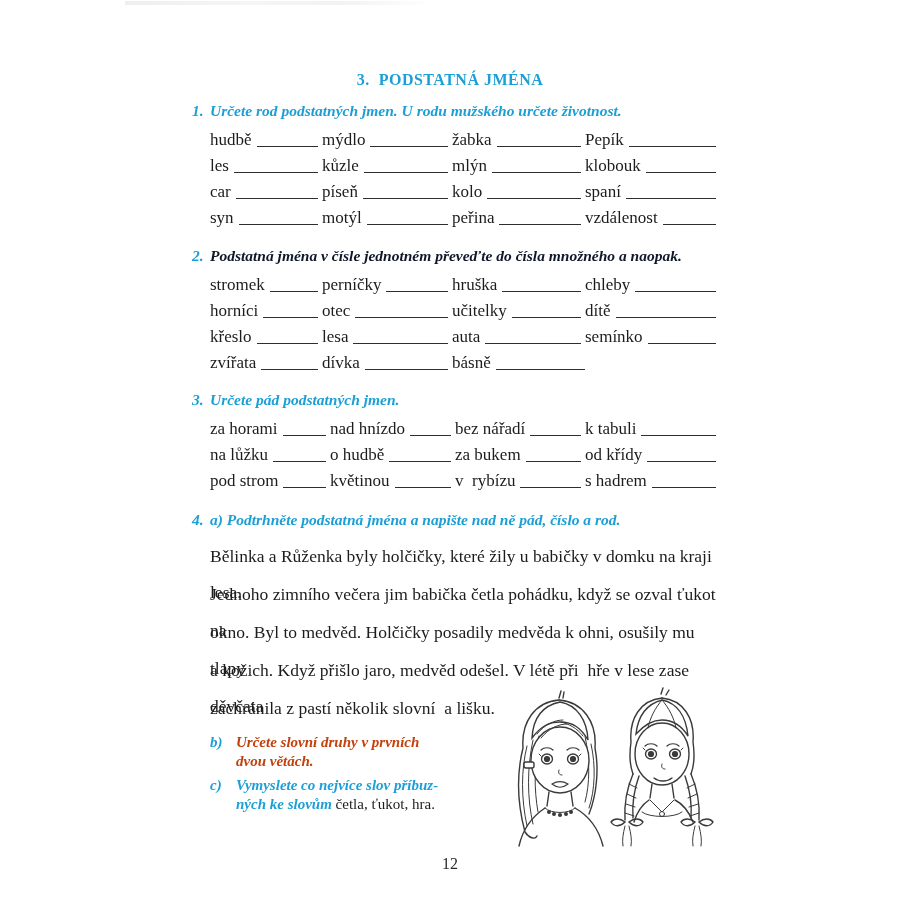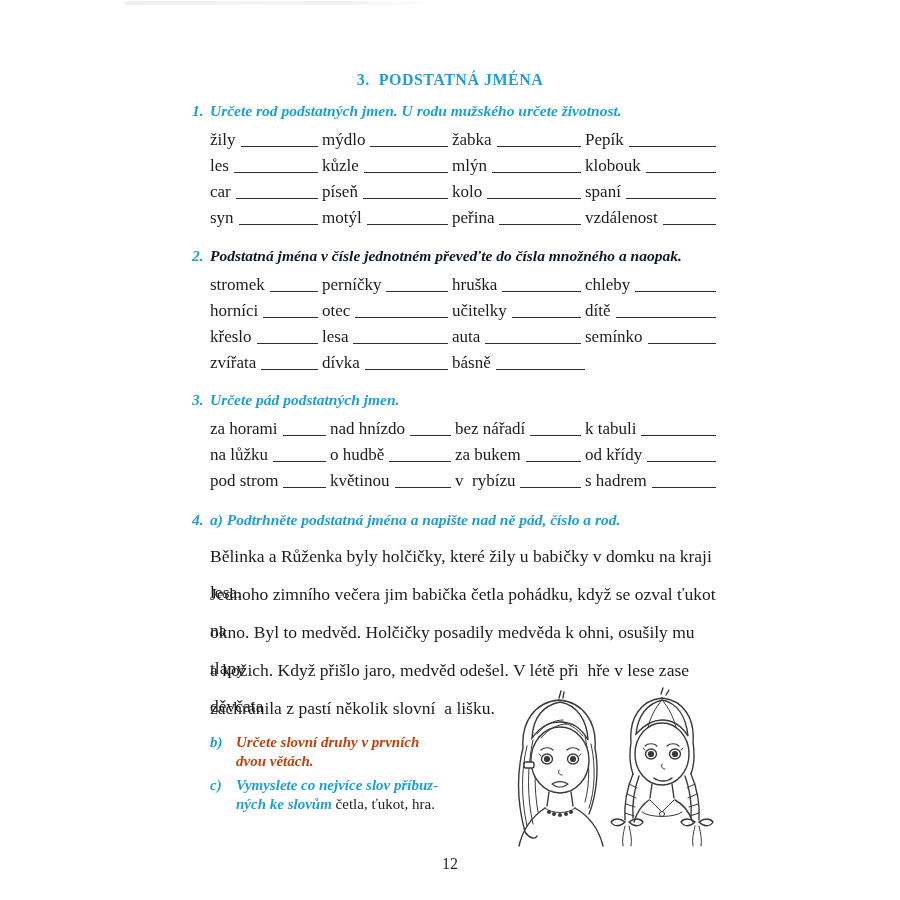--- a/index.html
+++ b/index.html
@@ -64,21 +64,21 @@
 
   <div class="content">
     <div>
         <section class="exercise ex1">
           <div class="ex-head">
             <span class="ex-num" style="color: rgb(28, 159, 214);">1.</span>
             <span class="ex-ins" style="color: rgb(28, 159, 214);">Určete rod podstatných jmen. U rodu mužského určete životnost.</span>
           </div>
           <div class="ex-row">
             <div class="cell">
-              <span class="w">žily</span>
+              <span class="w">hudbě</span>
               <span class="blank"></span>
             </div>
             <div class="cell">
               <span class="w">mýdlo</span>
               <span class="blank"></span>
             </div>
             <div class="cell">
               <span class="w">žabka</span>
               <span class="blank"></span>
             </div>

